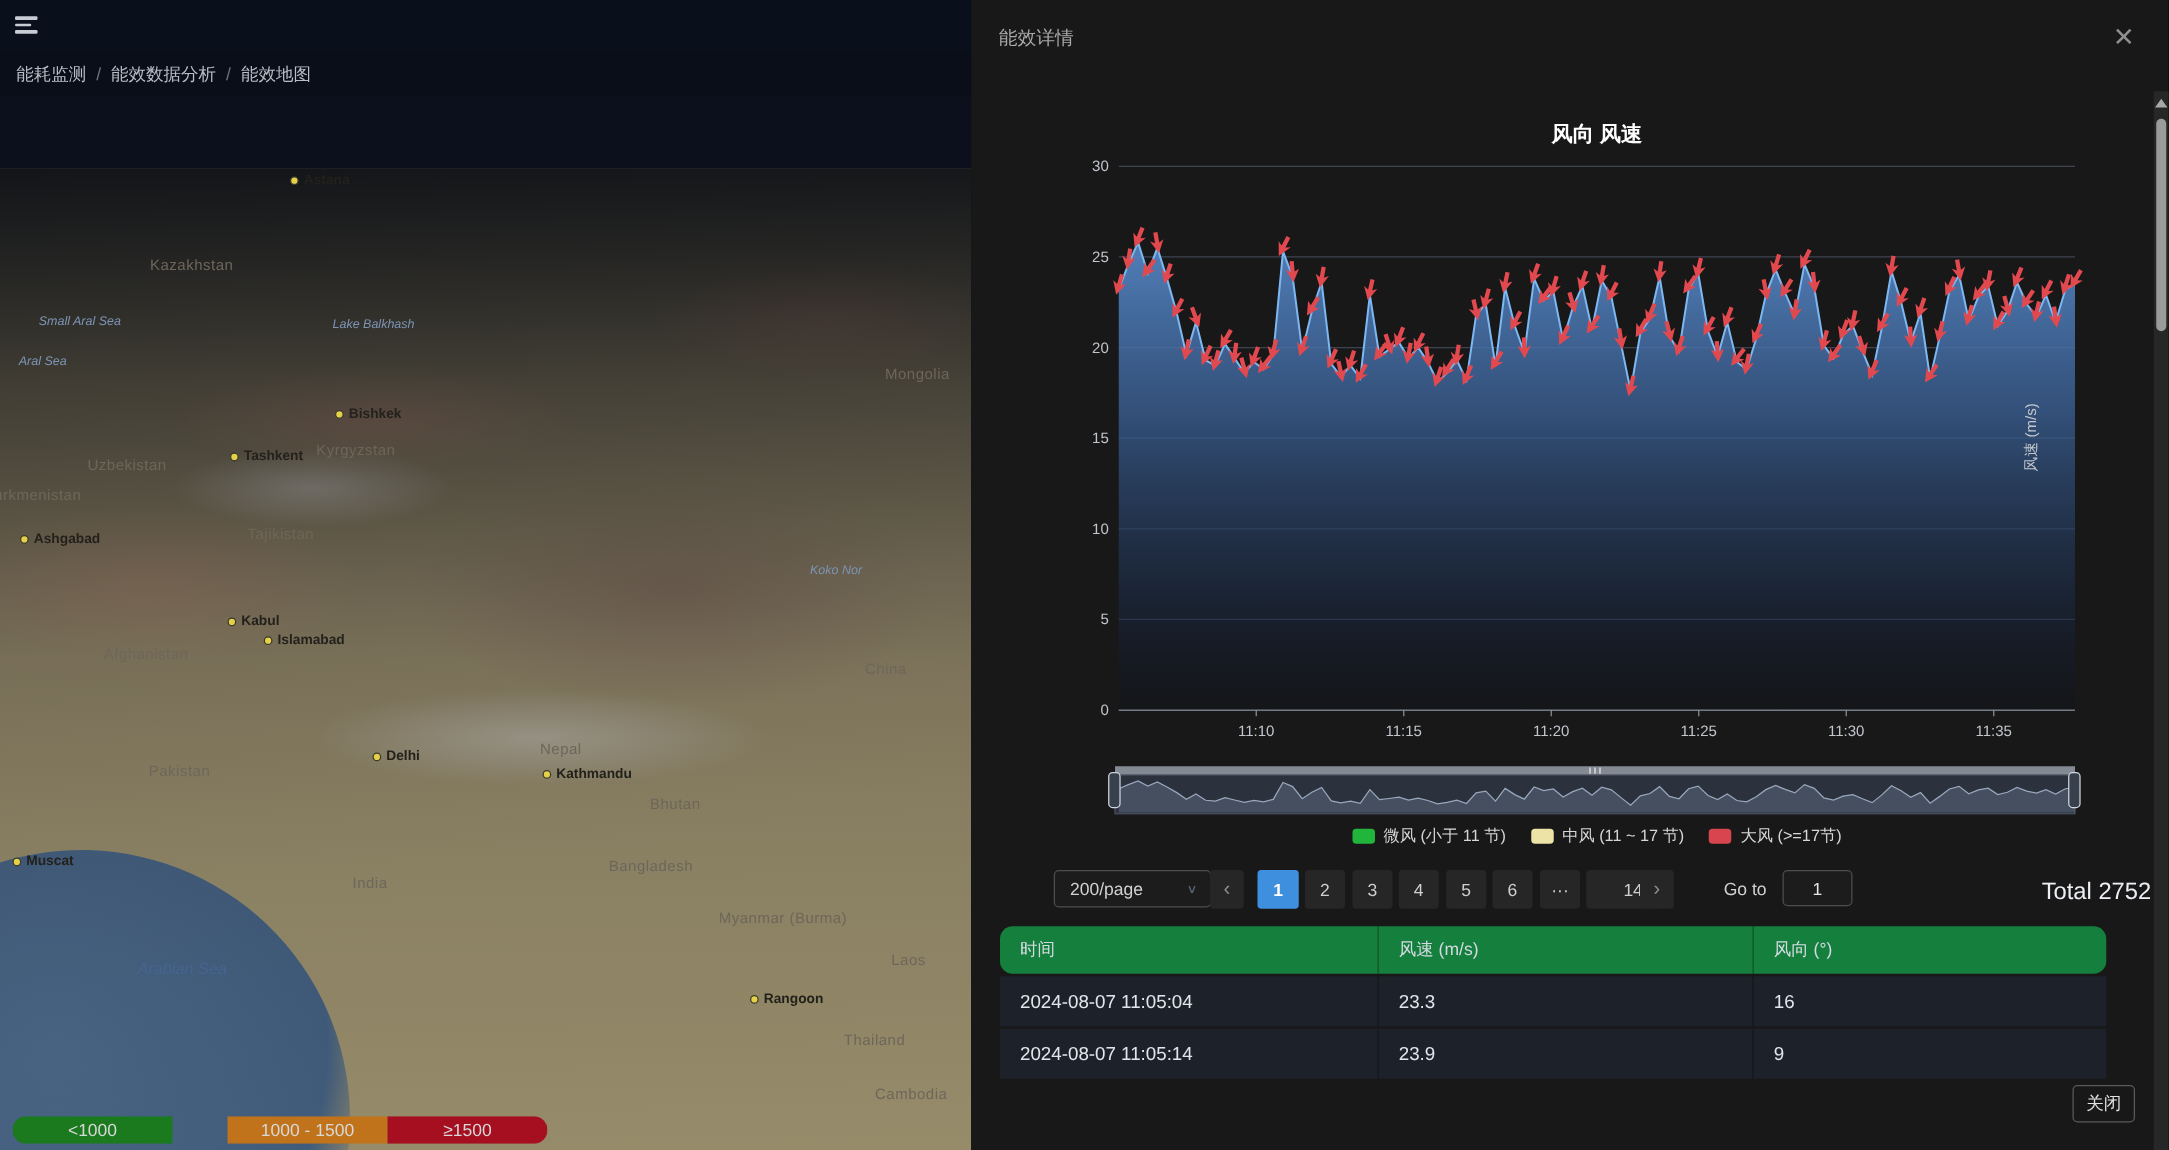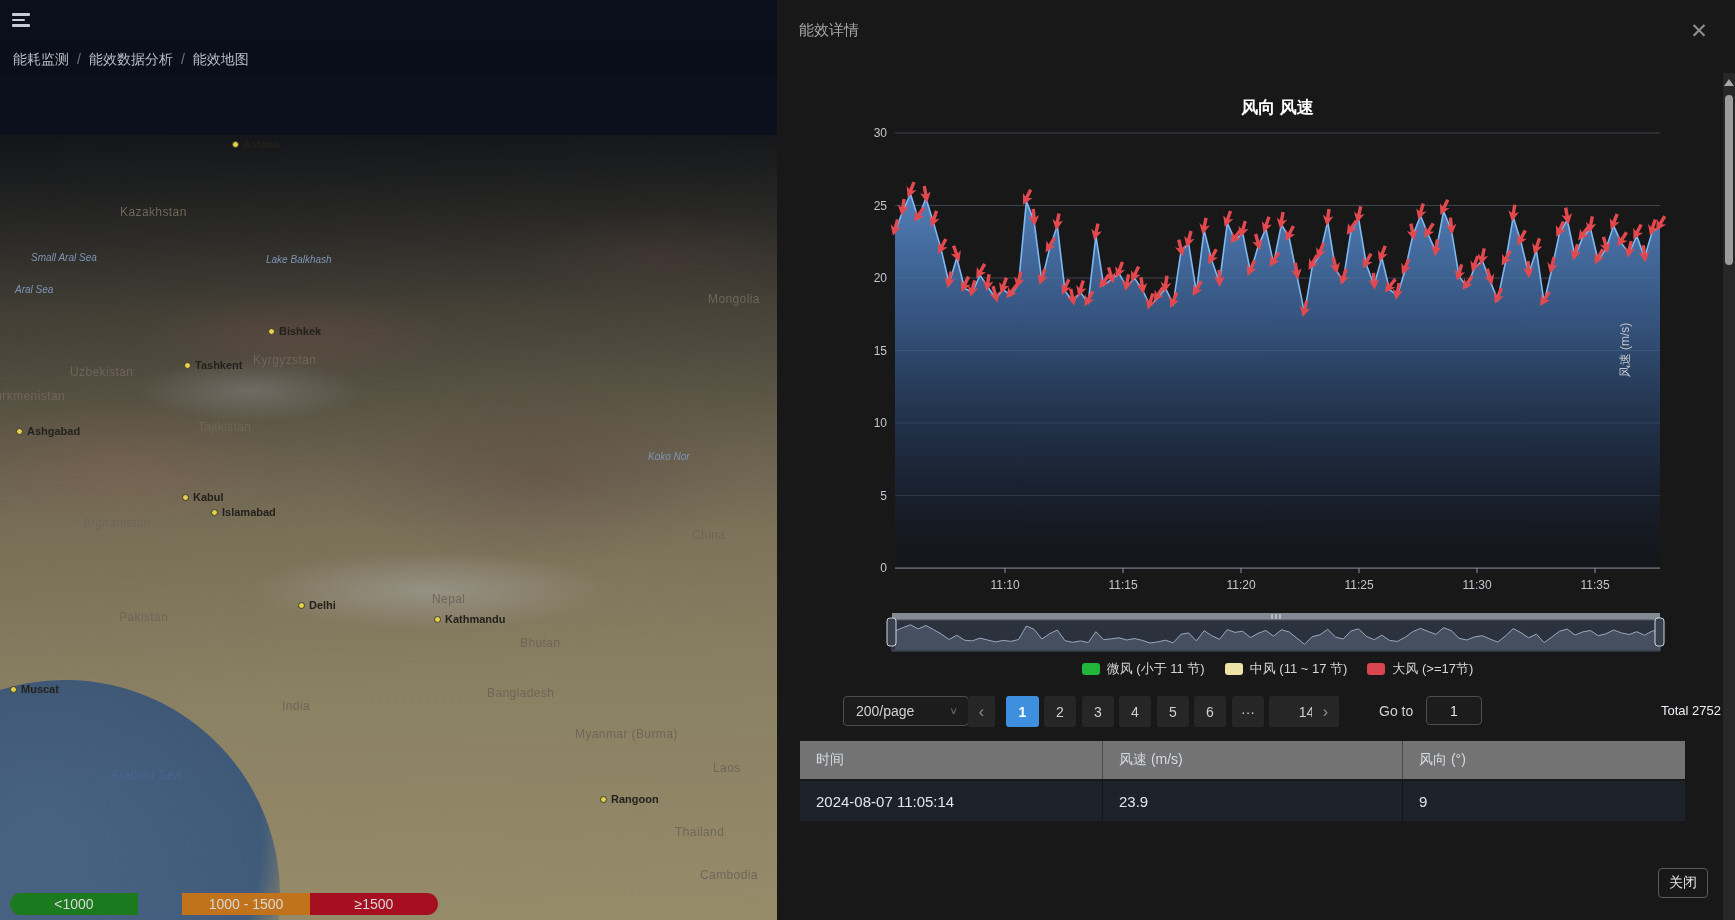--- a/index.html
+++ b/index.html
@@ -71,25 +71,25 @@
   #page-size{position:absolute;left:0;top:2px;width:126px;height:30px;border:1px solid #4d4d4d;
              border-radius:4px;background:#1c1c1c;display:flex;align-items:center;box-sizing:border-box;
              padding-left:12px;cursor:pointer;margin-left:44px;}
   .pg-btn{position:absolute;top:2px;height:31px;background:#262626;border-radius:3px;color:#cfcfcf;
           display:flex;align-items:center;justify-content:center;cursor:pointer;font-size:14px;}
   .pg-btn.active{background:#3f8fdf;color:#fff;font-weight:bold;}
   .pg-arrow{color:#8f8f8f;font-size:16px;}
   #goto-label{position:absolute;left:580px;top:9px;color:#d2d2d2;}
   #goto-input{position:absolute;left:627px;top:2px;width:56px;height:29px;border:1px solid #4d4d4d;
               border-radius:4px;background:#1c1c1c;color:#e4e4e4;text-align:center;font-size:14px;box-sizing:border-box;}
-  #total{position:absolute;left:740px;top:9px;width:182px;text-align:right;color:#eceff3;font-size:13px;}
+  #total{position:absolute;left:740px;top:9px;width:182px;text-align:right;color:#eceff3;font-size:19px;}
 
   
   #dtable{position:absolute;left:23px;top:741px;width:885px;}
-  .t-head{display:flex;height:38px;background:#737373;}
+  .t-head{display:flex;height:38px;background:#15803d;border-radius:10px;}
   .t-head .c{display:flex;align-items:center;padding-left:16px;box-sizing:border-box;
              color:#d4dae2;font-size:14px;}
   .t-row{display:flex;height:40px;background:#1d212a;margin-top:2px;}
   .t-row .c{display:flex;align-items:center;padding-left:16px;box-sizing:border-box;
             color:#e1e5ec;font-size:15px;}
   .c1{width:302px;} .c2{width:300px;border-left:1px solid rgba(0,0,0,.35);}
   .c3{width:283px;border-left:1px solid rgba(0,0,0,.35);}
 
   #close-btn{position:absolute;left:881px;top:868px;width:50px;height:30px;border:1px solid #5a5a5a;
              border-radius:4px;background:transparent;color:#e2e2e2;font-size:14px;cursor:pointer;
@@ -405,20 +405,25 @@
     </div>
 
     <div id="dtable">
       <div class="t-head">
           <div class="c c1">时间</div>
           <div class="c c2">风速 (m/s)</div>
           <div class="c c3">风向 (°)</div>
         </div>
       <div id="t-body">
           <div class="t-row">
+            <div class="c c1">2024-08-07 11:05:04</div>
+            <div class="c c2">23.3</div>
+            <div class="c c3">16</div>
+          </div>
+          <div class="t-row">
             <div class="c c1">2024-08-07 11:05:14</div>
             <div class="c c2">23.9</div>
             <div class="c c3">9</div>
           </div>
         </div>
     </div>
 
     <button id="close-btn">关闭</button>
 
     <div id="v-scroll">

